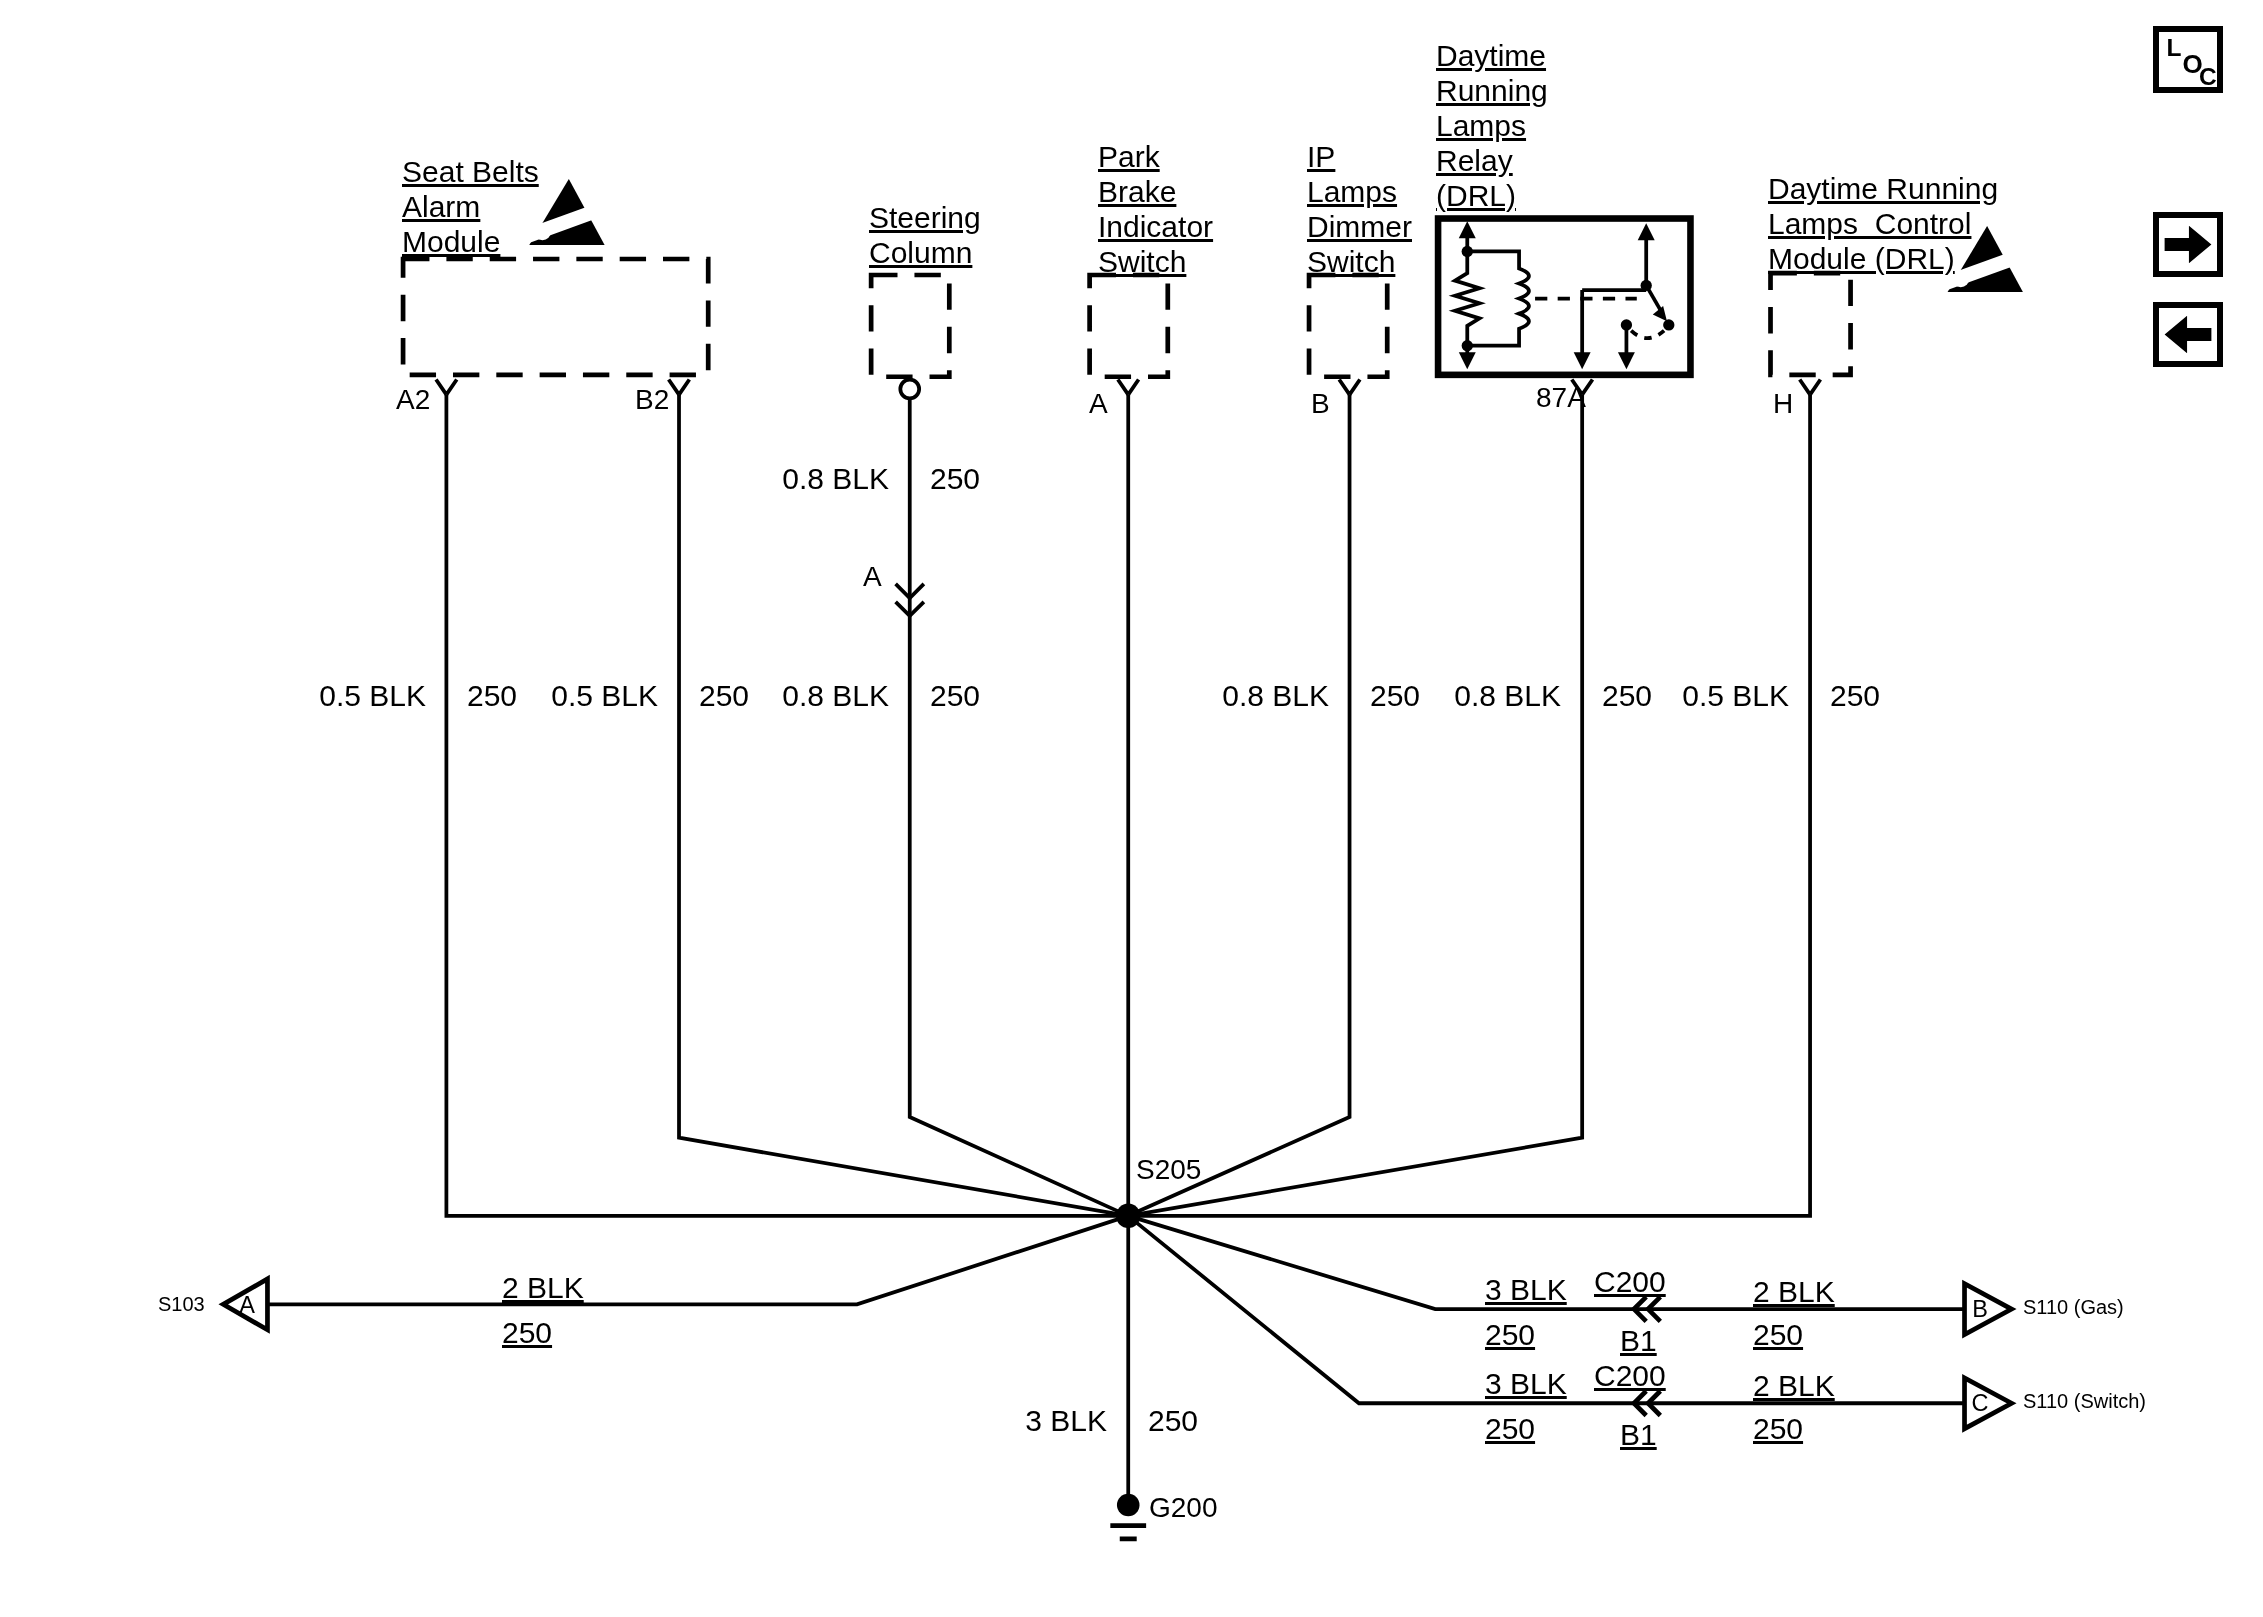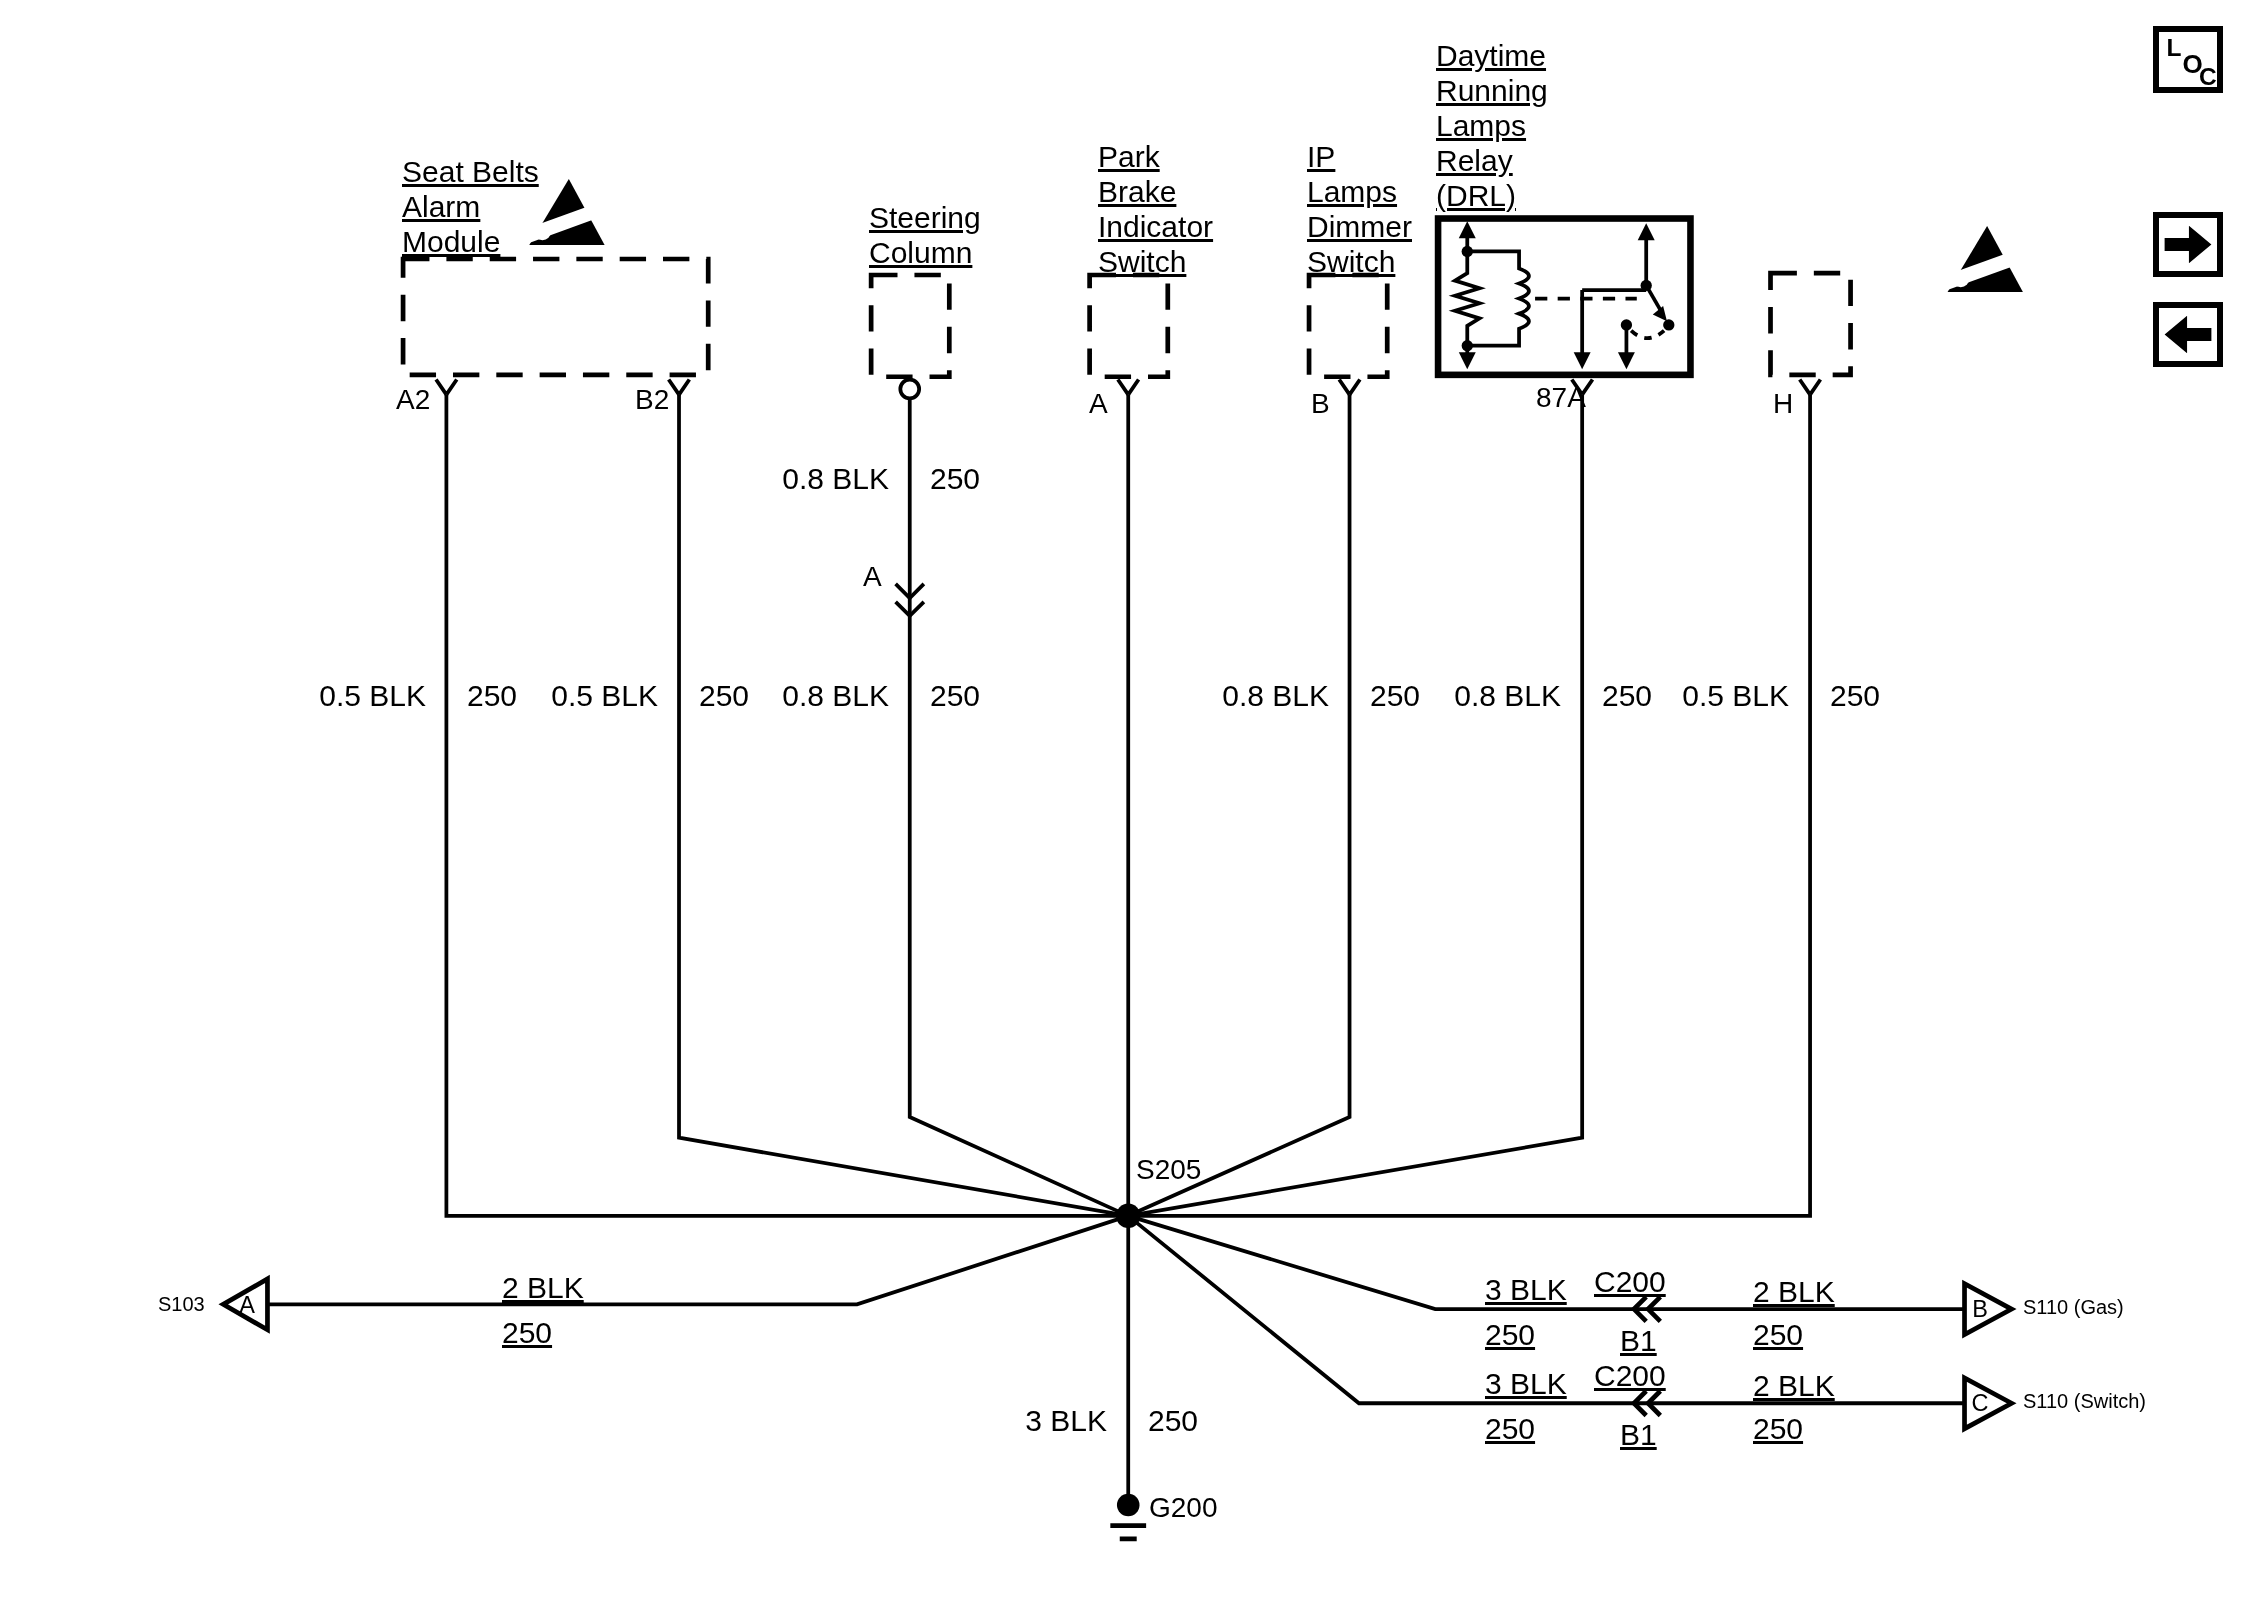--- a/index.html
+++ b/index.html
@@ -136,20 +136,23 @@
 Switch</div>
   <div class="abs t32" style="left:1307px;top:139px;">IP
 Lamps
 Dimmer
 Switch</div>
   <div class="abs t32" style="left:1436px;top:38px;">Daytime
 Running
 Lamps
 Relay
 (DRL)</div>
+  <div class="abs t32" style="left:1768px;top:171px;">Daytime Running
+Lamps  Control
+Module (DRL)</div>
 
   <div class="abs t30" style="left:396px;top:384px;">A2</div>
   <div class="abs t30" style="left:635px;top:384px;">B2</div>
   <div class="abs t30" style="left:1089px;top:388px;">A</div>
   <div class="abs t30" style="left:1311px;top:388px;">B</div>
   <div class="abs t30" style="left:1511px;top:382px;margin-left:25px;">87A</div>
   <div class="abs t30" style="left:1773px;top:388px;">H</div>
   <div class="abs t30" style="left:863px;top:561px;">A</div>
 
   <div class="wlabel" style="left:296px;top:678px;">

